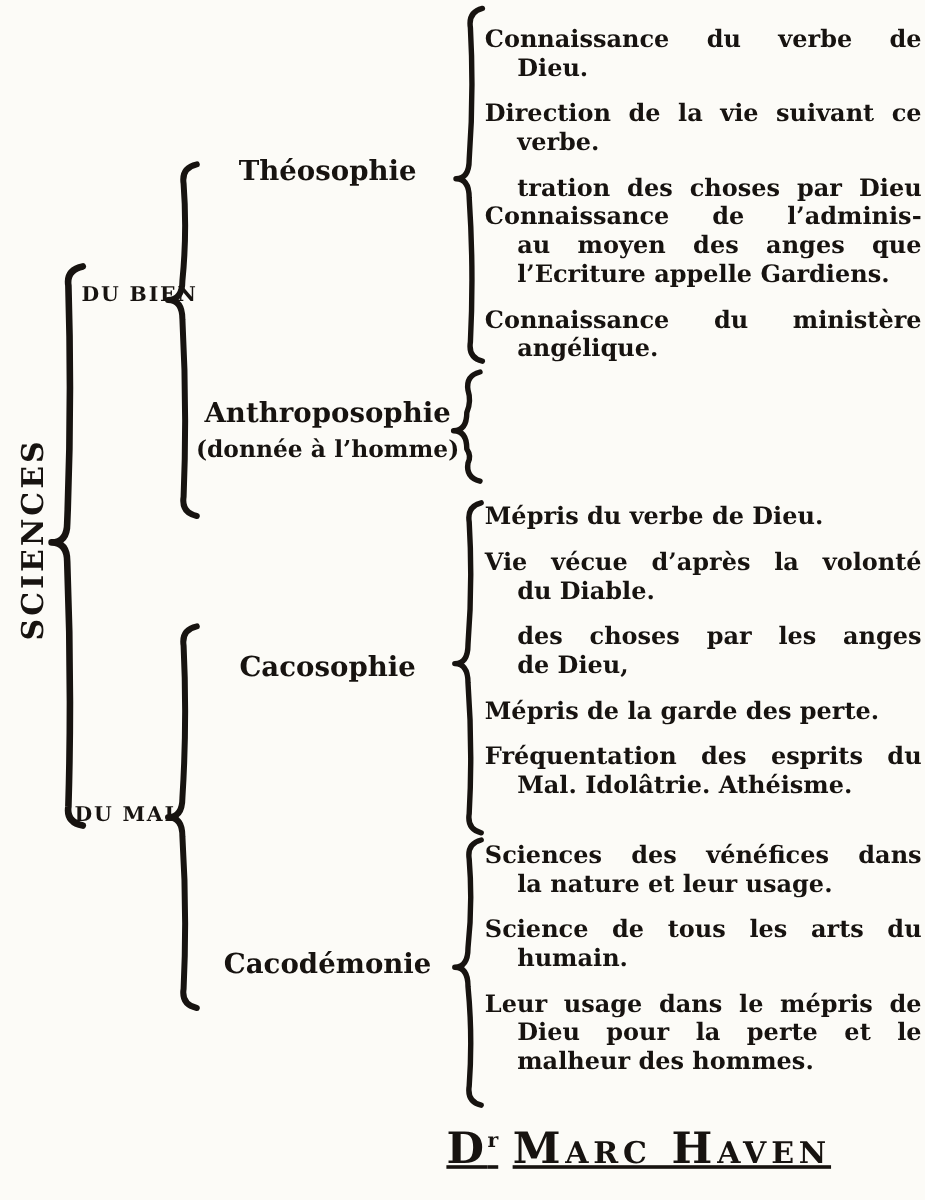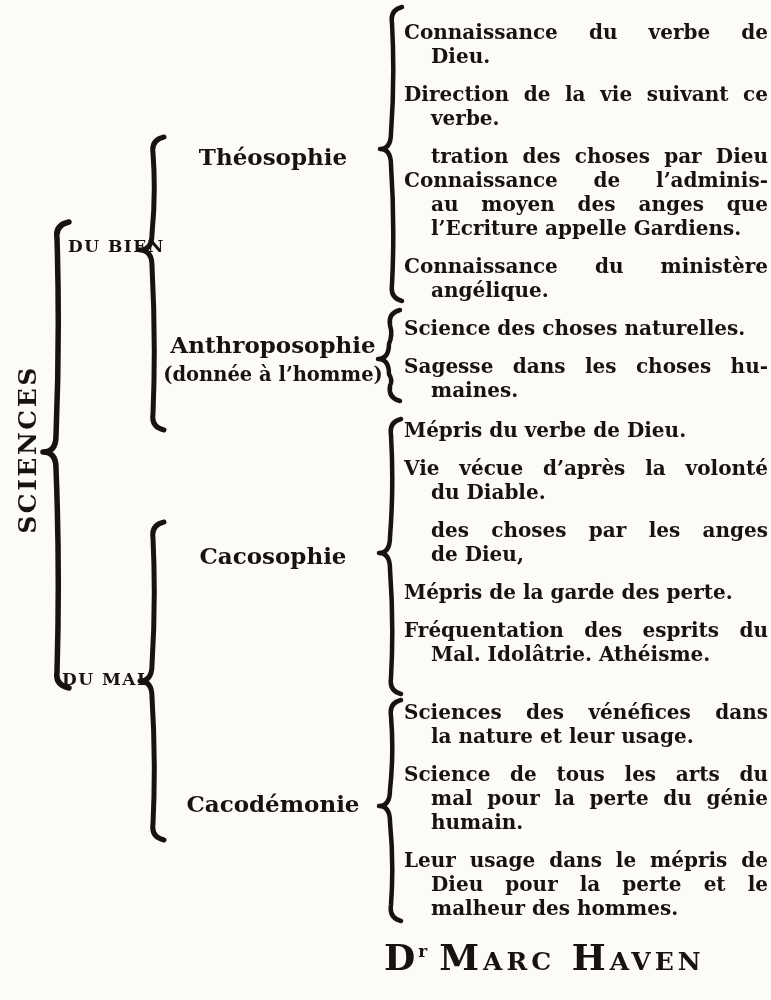--- a/index.html
+++ b/index.html
@@ -38,21 +38,21 @@
     position: absolute; font-size: 17px; letter-spacing: 1.5px; white-space: nowrap;
   }
   .du-bien { left: 68px; top: 236px; }
   .du-mal  { left: 62px; top: 669px; }
 
   
   .glabel {
     position: absolute; left: 153px; width: 240px; text-align: center;
     font-size: 23px; white-space: nowrap;
   }
-  .g0 { top: 143px; }
+  .g0 { top: 129px; }
   .g1 { top: 331px; }
   .g2 { top: 542px; }
   .g3 { top: 790px; }
   .gsub {
     position: absolute; left: 143px; width: 260px; text-align: center;
     font-size: 19.5px; top: 363px; white-space: nowrap;
   }
 
   
   .items {
@@ -65,22 +65,22 @@
   .col3 { top: 700px; }
   .item { margin-bottom: 14px; }
   .item:last-child { margin-bottom: 0; }
   .ln { white-space: nowrap; overflow: visible; }
   .ln.full { text-align: justify; text-align-last: justify; }
   .ln.last { text-align: left; text-align-last: left; }
   .ln.cont { padding-left: 27px; }
 
   
   .signature {
-    position: absolute; left: 384px; top: 936px; white-space: nowrap;
-    font-size: 36px; letter-spacing: 3px;
+    position: absolute; left: 372px; top: 936px; white-space: nowrap;
+    font-size: 36px; letter-spacing: 3px; text-decoration: underline;
   }
   .signature .sig-d sup {
     font-size: 17px; vertical-align: 13px; letter-spacing: 0;
   }
   .signature .sig-name {
     font-variant: small-caps; margin-left: 12px; letter-spacing: 4px;
   }
 </style>
 </head>
 <body>
@@ -123,29 +123,20 @@
         <div class="ln cont full">tration des choses par Dieu</div>
         <div class="ln first full">Connaissance de l’adminis-</div>
         <div class="ln cont full">au moyen des anges que</div>
         <div class="ln cont last">l’Ecriture appelle Gardiens.</div>
       </div>
       <div class="item">
         <div class="ln first full">Connaissance du ministère</div>
         <div class="ln cont last">angélique.</div>
       </div>
     </div>
-  <div class="items col1">
-      <div class="item">
-        <div class="ln first last">Science des choses naturelles.</div>
-      </div>
-      <div class="item">
-        <div class="ln first full">Sagesse dans les choses hu-</div>
-        <div class="ln cont last">maines.</div>
-      </div>
-    </div>
   <div class="items col2">
       <div class="item">
         <div class="ln first last">Mépris du verbe de Dieu.</div>
       </div>
       <div class="item">
         <div class="ln first full">Vie vécue d’après la volonté</div>
         <div class="ln cont last">du Diable.</div>
       </div>
       <div class="item">
         <div class="ln cont full">des choses par les anges</div>
@@ -159,21 +150,20 @@
         <div class="ln cont last">Mal. Idolâtrie. Athéisme.</div>
       </div>
     </div>
   <div class="items col3">
       <div class="item">
         <div class="ln first full">Sciences des vénéfices dans</div>
         <div class="ln cont last">la nature et leur usage.</div>
       </div>
       <div class="item">
         <div class="ln first full">Science de tous les arts du</div>
-        <div class="ln cont full">mal pour la perte du génie</div>
         <div class="ln cont last">humain.</div>
       </div>
       <div class="item">
         <div class="ln first full">Leur usage dans le mépris de</div>
         <div class="ln cont full">Dieu pour la perte et le</div>
         <div class="ln cont last">malheur des hommes.</div>
       </div>
     </div>
 
   <div class="signature">

